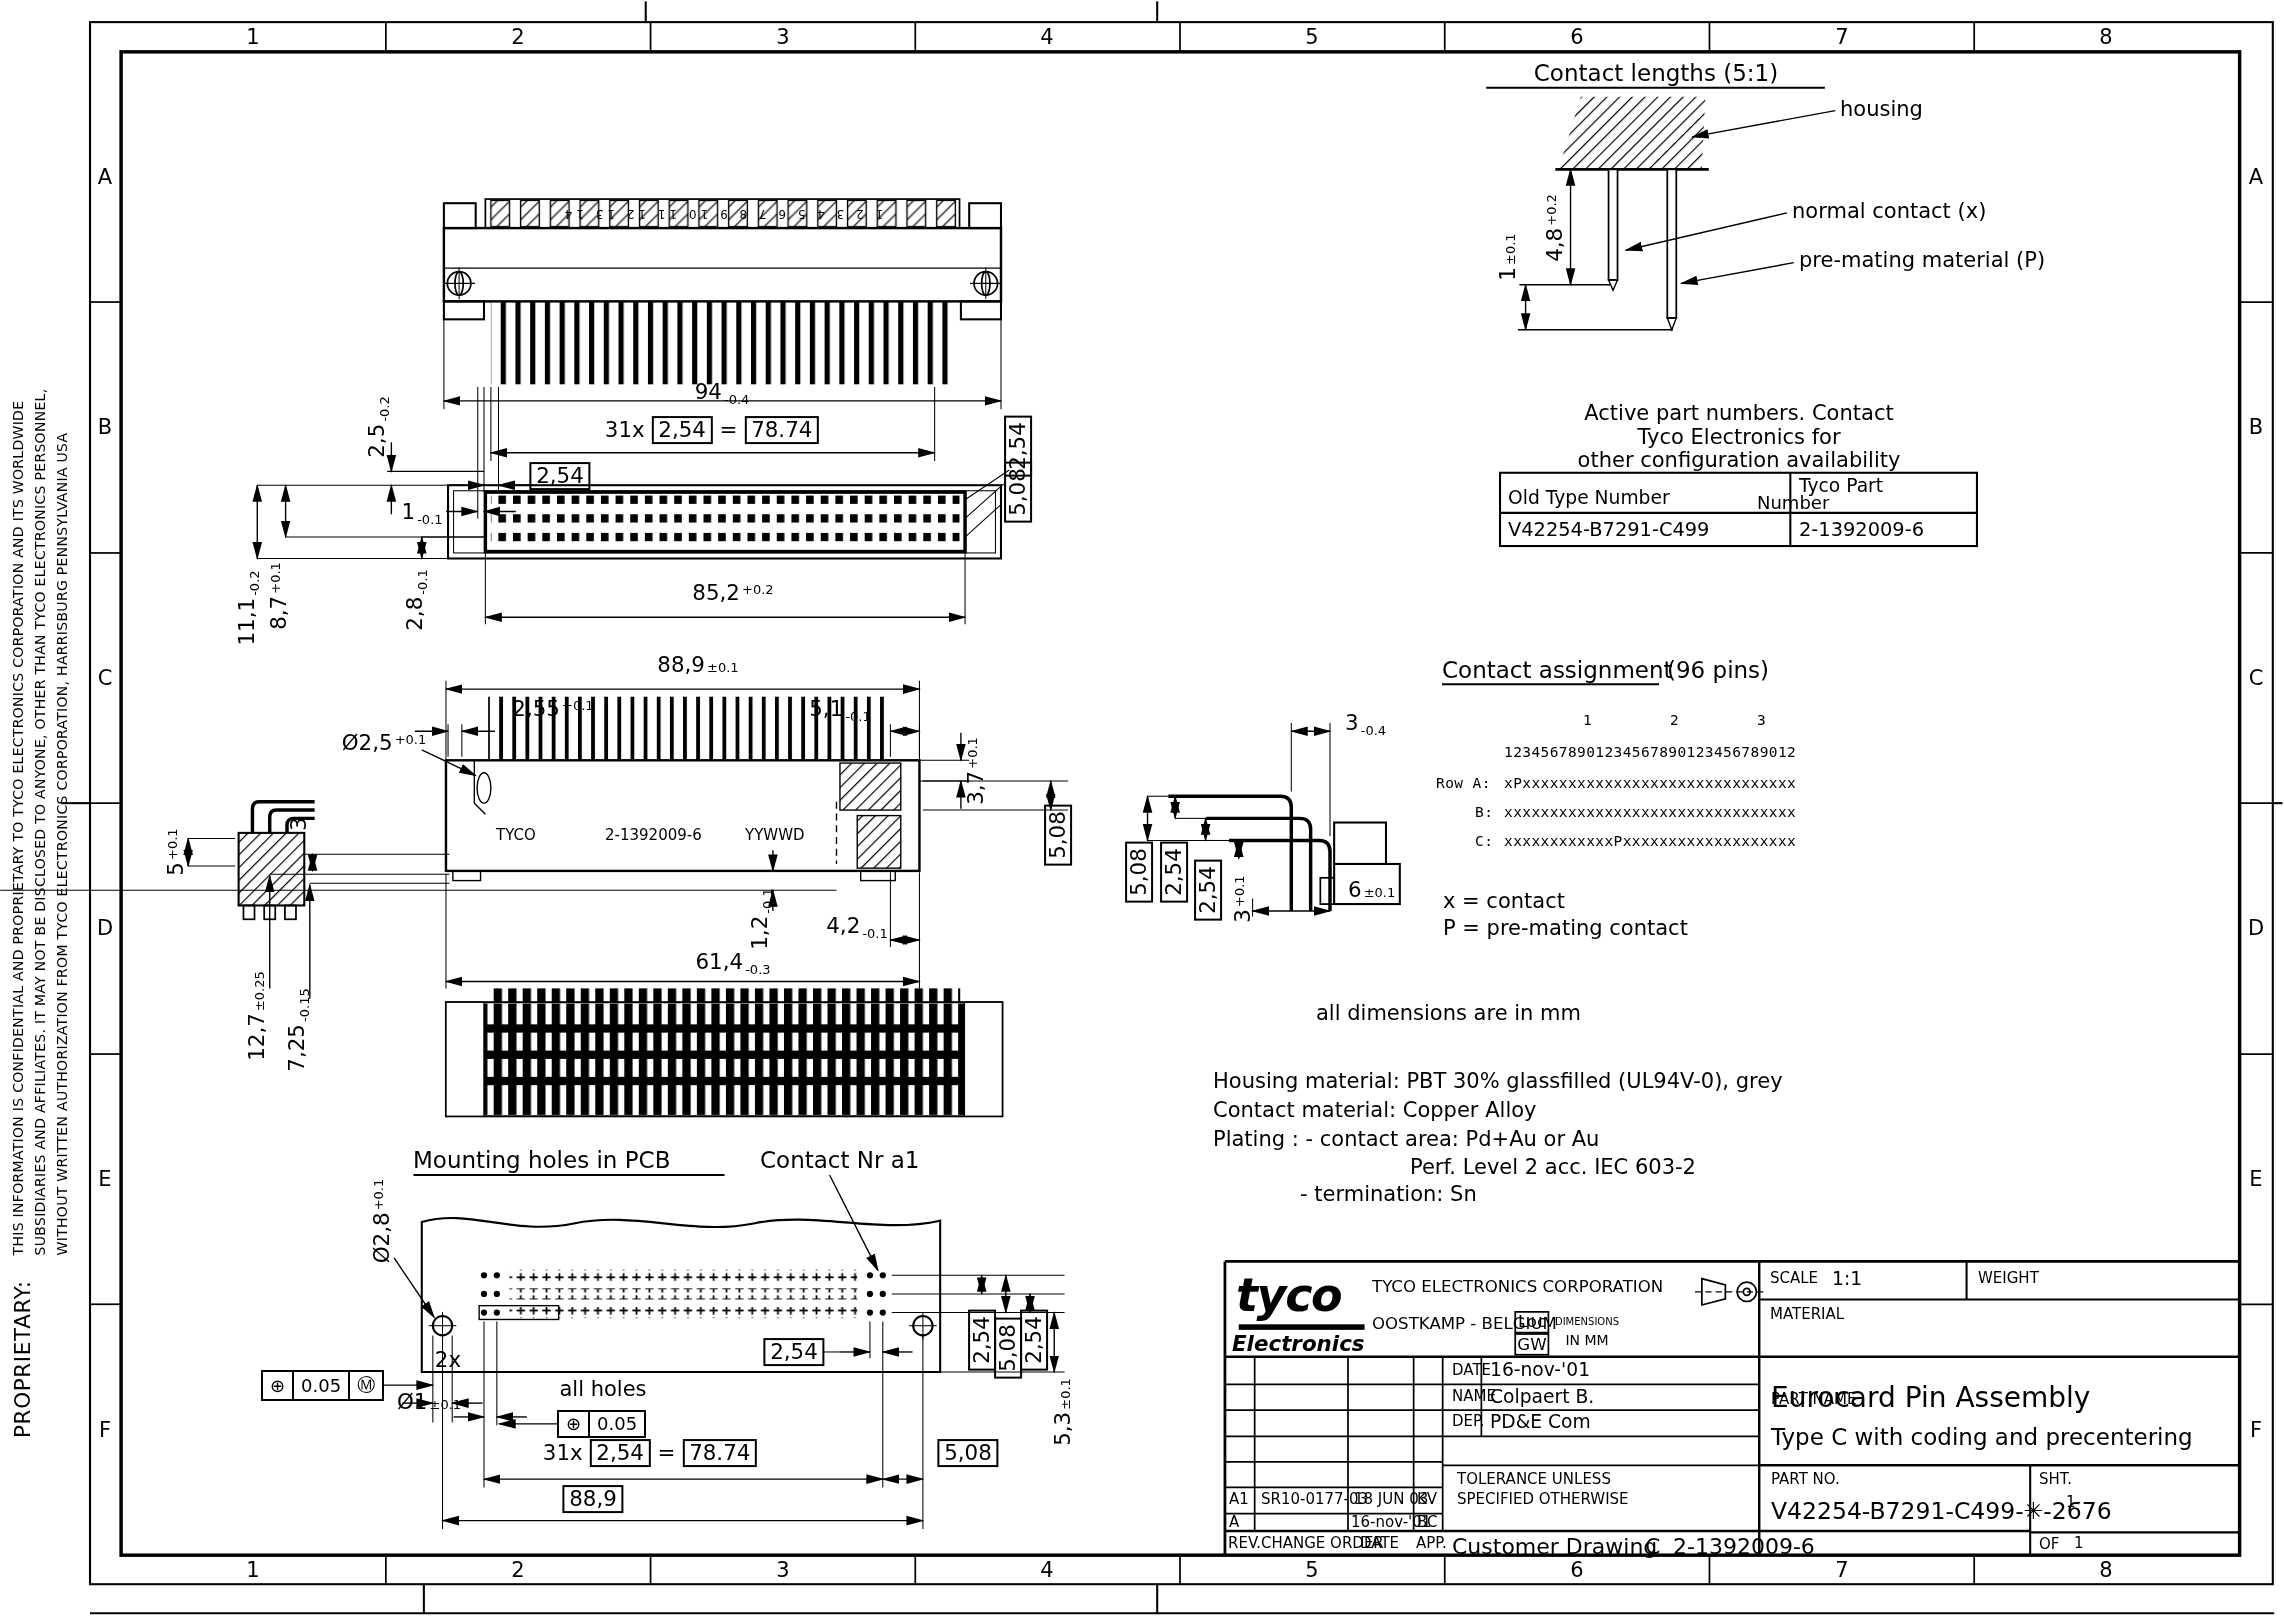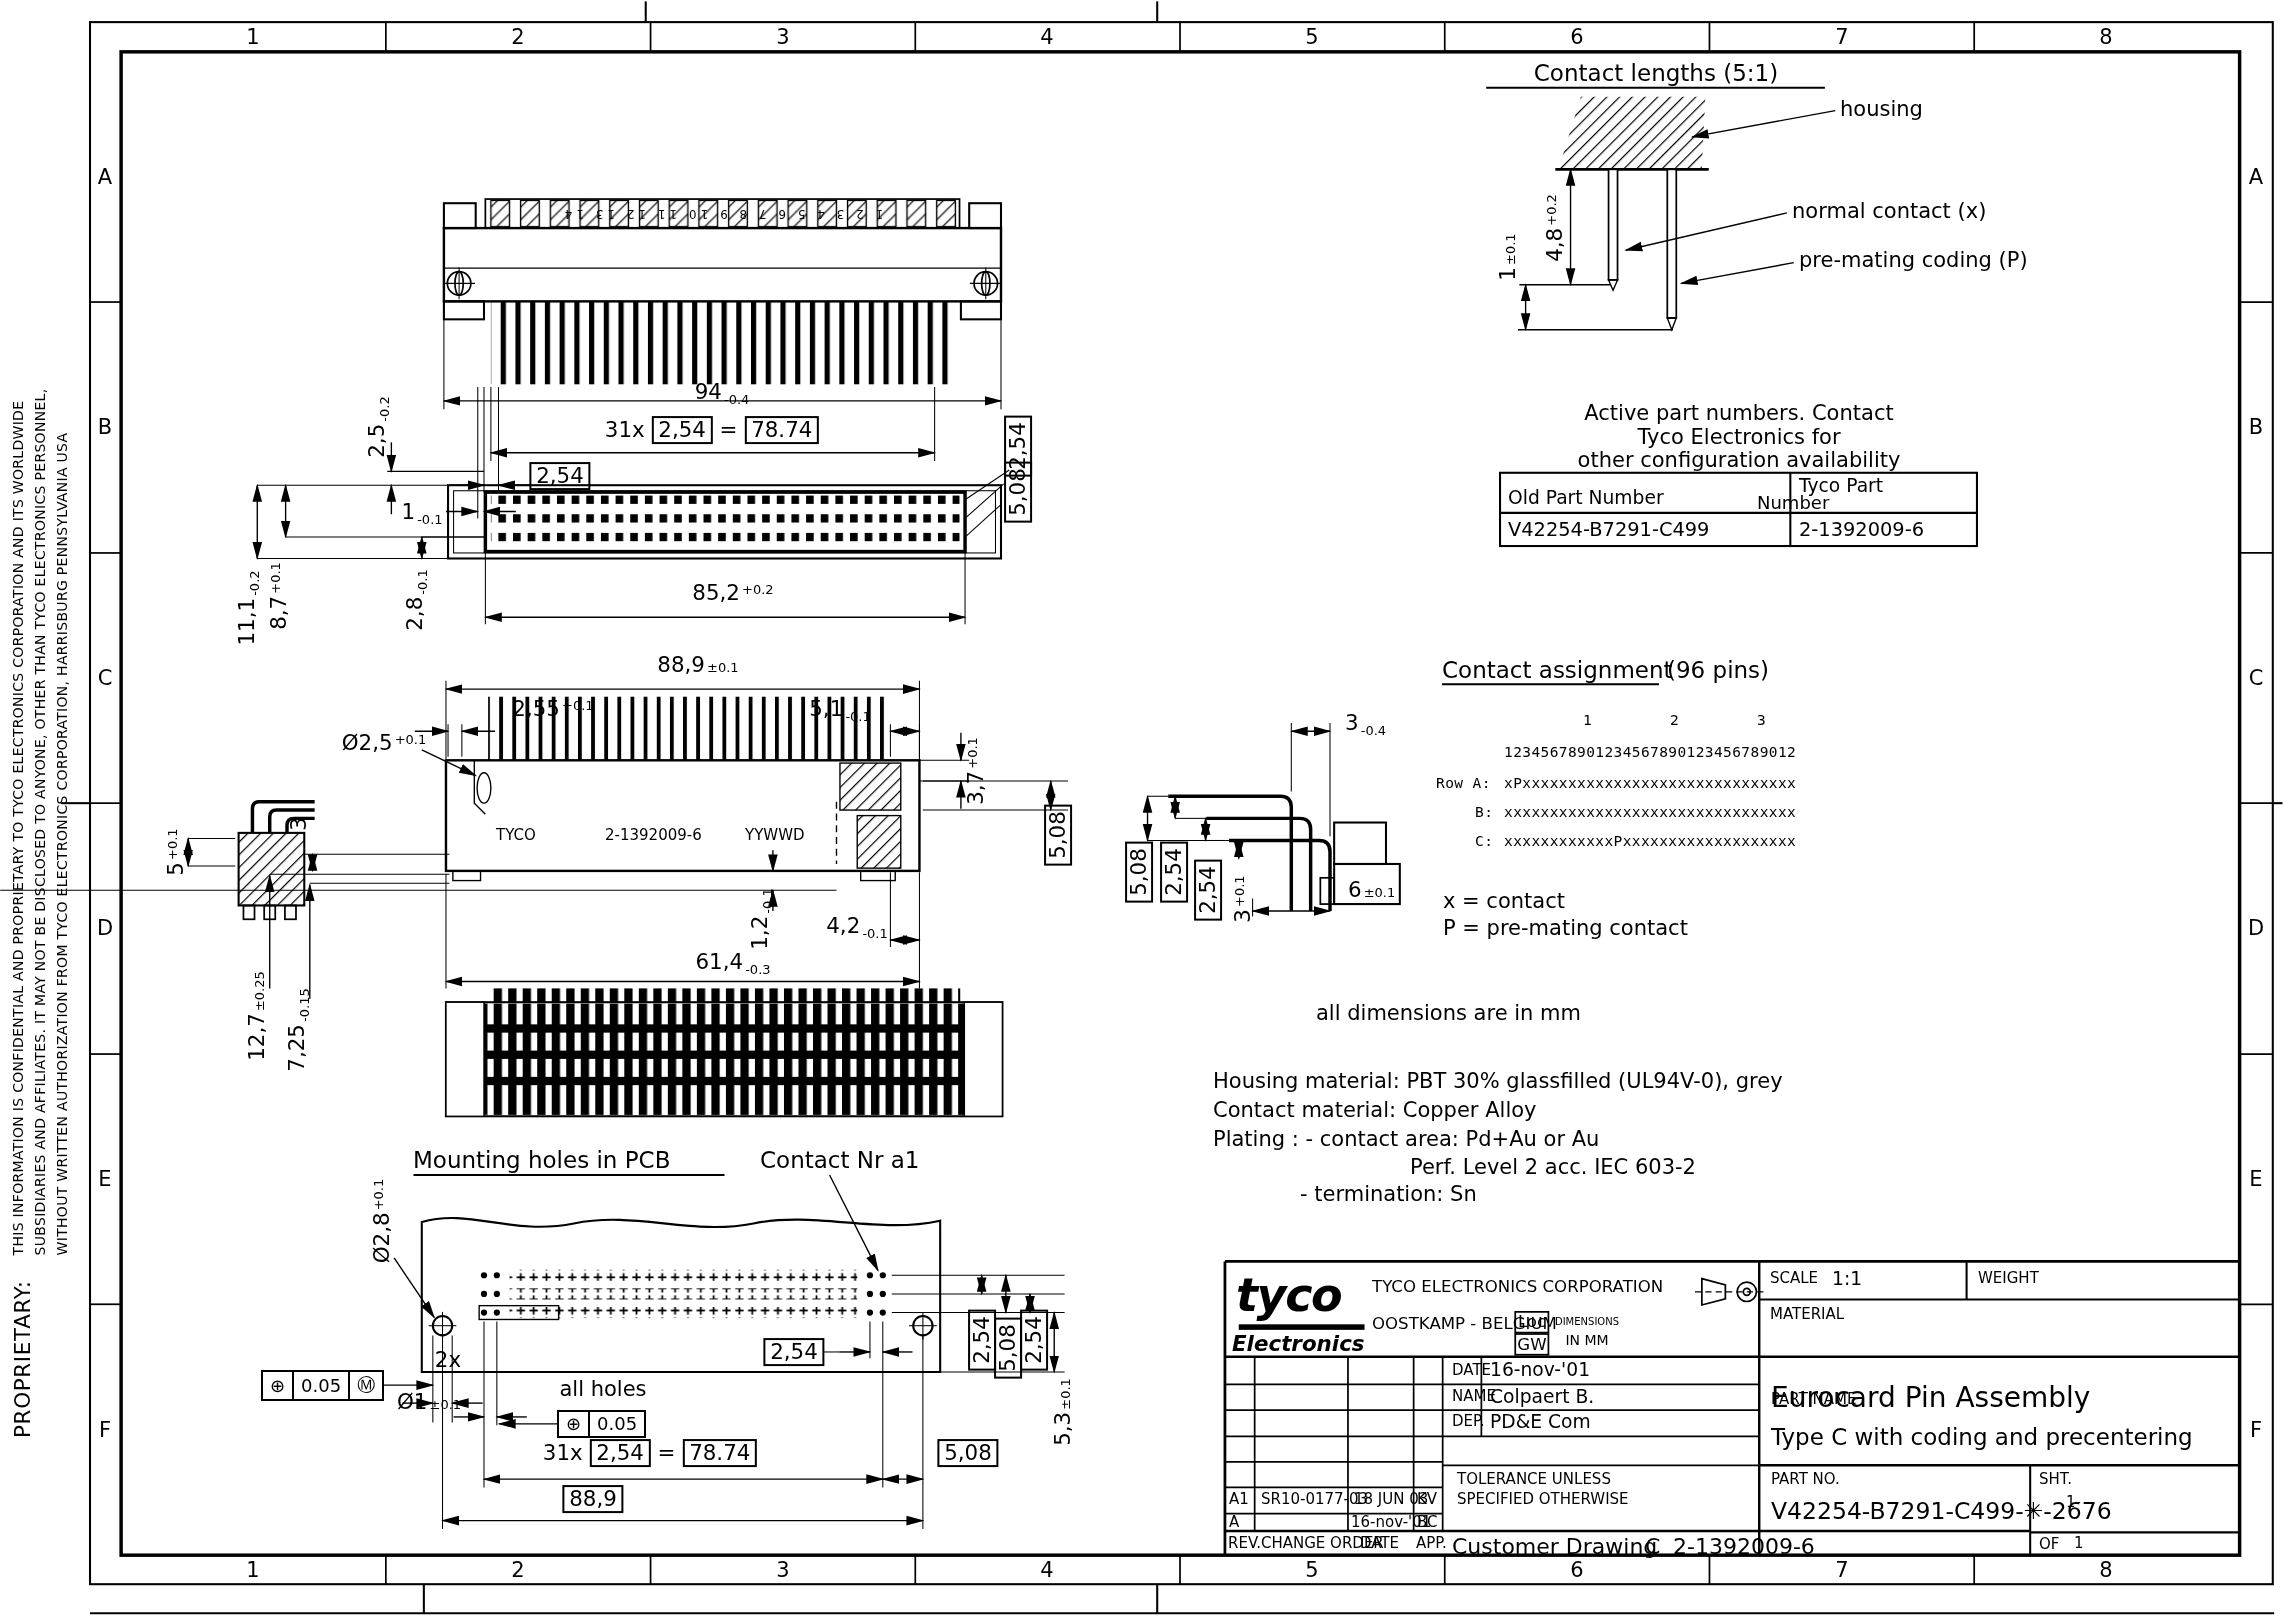--- a/index.html
+++ b/index.html
@@ -446,21 +446,21 @@
   <div class="plines">
     <div>THIS INFORMATION IS CONFIDENTIAL AND PROPRIETARY TO TYCO ELECTRONICS CORPORATION AND ITS WORLDWIDE</div>
     <div>SUBSIDIARIES AND AFFILIATES. IT MAY NOT BE DISCLOSED TO ANYONE, OTHER THAN TYCO ELECTRONICS PERSONNEL,</div>
     <div>WITHOUT WRITTEN AUTHORIZATION FROM TYCO ELECTRONICS CORPORATION, HARRISBURG PENNSYLVANIA USA</div>
   </div>
 </div>
 
 <div class="t ttl c" style="left:1656px;top:73px">Contact lengths (5:1)</div>
 <div class="t note" style="left:1840px;top:98px">housing</div>
 <div class="t note" style="left:1792px;top:200px">normal contact (x)</div>
-<div class="t note" style="left:1799px;top:249px">pre-mating coding (P)</div>
+<div class="t note" style="left:1799px;top:249px">pre-mating material (P)</div>
 <div class="t dim vert" style="left:1555px;top:228px"><span>4,8</span><span class="tol tu">+0.2</span></div>
 <div class="t dim vert" style="left:1508px;top:257px"><span>1</span><span class="tol">±0.1</span></div>
 
 <div class="t c" style="left:722px;top:214px;font-size:11.8px;transform:translate(-50%,-50%) rotate(180deg);letter-spacing:4.1px;">1   2   3   4   5   6   7   8   9   10   11   12   13   14</div>
 
 <div class="t dim c" style="left:722px;top:392px"><span>94</span><span class="tol td">-0.4</span></div>
 <div class="t dim c" style="left:712px;top:430px"><span>31x</span> <span class="bx">2,54</span> <span>=</span> <span class="bx">78.74</span></div>
 <div class="t dim c" style="left:560px;top:476px"><span class="bx">2,54</span></div>
 <div class="t dim c" style="left:422px;top:512px"><span>1</span><span class="tol td">-0.1</span></div>
 <div class="t dim vert" style="left:377px;top:427px"><span>2,5</span><span class="tol td">-0.2</span></div>
@@ -492,21 +492,21 @@
 <div class="t dim" style="left:1345px;top:712px"><span>3</span><span class="tol td">-0.4</span></div>
 <div class="t dim vert" style="left:1139px;top:872px"><span class="bx">5,08</span></div>
 <div class="t dim vert" style="left:1174px;top:872px"><span class="bx">2,54</span></div>
 <div class="t dim vert" style="left:1208px;top:890px"><span class="bx">2,54</span></div>
 <div class="t dim vert" style="left:1243px;top:899px"><span>3</span><span class="tol tu">+0.1</span></div>
 <div class="t dim" style="left:1348px;top:879px"><span>6</span><span class="tol">±0.1</span></div>
 
 <div class="t note c" style="left:1739px;top:413px">Active part numbers. Contact</div>
 <div class="t note c" style="left:1739px;top:437px">Tyco Electronics for</div>
 <div class="t note c" style="left:1739px;top:460px">other configuration availability</div>
-<div class="t" style="left:1508px;top:488px;font-size:18.7px">Old Part Number</div>
+<div class="t" style="left:1508px;top:488px;font-size:18.7px">Old Type Number</div>
 <div class="t" style="left:1799px;top:476px;font-size:18.7px">Tyco Part</div>
 <div class="t" style="left:1757px;top:494px;font-size:18px">Number</div>
 <div class="t" style="left:1508px;top:520px;font-size:19.4px">V42254-B7291-C499</div>
 <div class="t" style="left:1799px;top:520px;font-size:19.4px">2-1392009-6</div>
 
 <div class="t ttl" style="left:1442px;top:658px">Contact assignment</div>
 <div class="t ttl" style="left:1667px;top:658px">(96 pins)</div>
 <div class="t mono" style="left:1583px;top:713px">1</div>
 <div class="t mono" style="left:1670px;top:713px">2</div>
 <div class="t mono" style="left:1757px;top:713px">3</div>

